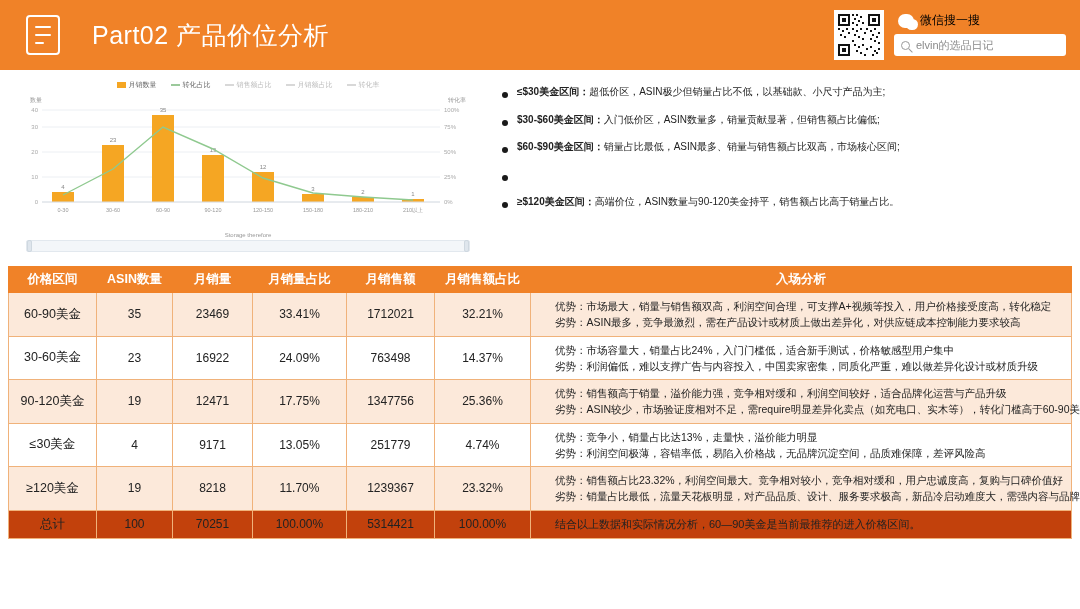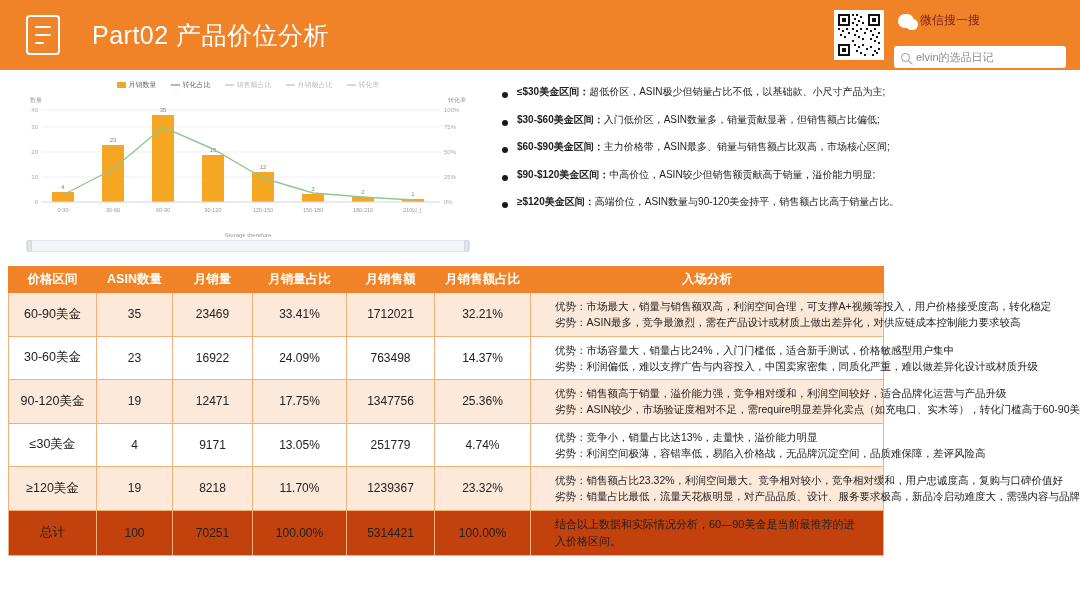--- a/index.html
+++ b/index.html
@@ -52,22 +52,22 @@
     padding: 2px;
   }
   .qr svg { display: block; }
   .wechat-box {
     position: absolute;
     right: 14px; top: 12px;
     width: 172px;
   }
   .wechat-top {
     display: flex; align-items: center;
-    color: #7f1d1d; font-size: 12px;
-    margin-bottom: 17px;
+    color: #000000; font-size: 12px;
+    margin-bottom: 5px;
     padding-left: 4px;
   }
   .wechat-logo {
     width: 16px; height: 14px;
     border-radius: 7px;
     background: #ffffff;
     position: relative;
     margin-right: 6px;
   }
   .wechat-logo:after {
@@ -158,21 +158,21 @@
     width: 6px; height: 6px; border-radius: 50%;
     background: #1a1a1a;
     margin: 6px 9px 0 0;
     flex: 0 0 auto;
   }
   .bullet b { font-weight: bold; }
 
   
   table {
     border-collapse: collapse;
-    width: 876px;
+    width: 1064px;
     margin: 4px 8px 0 8px;
     table-layout: fixed;
   }
   th {
     background: #F08228;
     color: #ffffff;
     font-size: 12.5px;
     font-weight: bold;
     height: 26px;
     border: 1px solid #F08228;
@@ -392,25 +392,24 @@
       <div class="bullet">
         <span class="dot"></span>
         <span><b>≤$30美金区间：</b><span>超低价区，ASIN极少但销量占比不低，以基础款、小尺寸产品为主;</span></span>
       </div>
       <div class="bullet">
         <span class="dot"></span>
         <span><b>$30-$60美金区间：</b><span>入门低价区，ASIN数量多，销量贡献显著，但销售额占比偏低;</span></span>
       </div>
       <div class="bullet">
         <span class="dot"></span>
-        <span><b>$60-$90美金区间：</b><span>主力价格带，ASIN最多、销量与销售额占比双高，市场核心区间;</span></span>
+        <span><b>$60-$90美金区间：</b><span>销量占比最低，ASIN最多、销量与销售额占比双高，市场核心区间;</span></span>
       </div>
       <div class="bullet">
         <span class="dot"></span>
-        <span><b>$90-$120美金区间：</b><span>中高价位，ASIN较少但销售额贡献高于销量，溢价能力明显;</span></span>
       </div>
       <div class="bullet">
         <span class="dot"></span>
         <span><b>≥$120美金区间：</b><span>高端价位，ASIN数量与90-120美金持平，销售额占比高于销量占比。</span></span>
       </div>
     </div>
   </div>
 
   <table>
     <colgroup>

